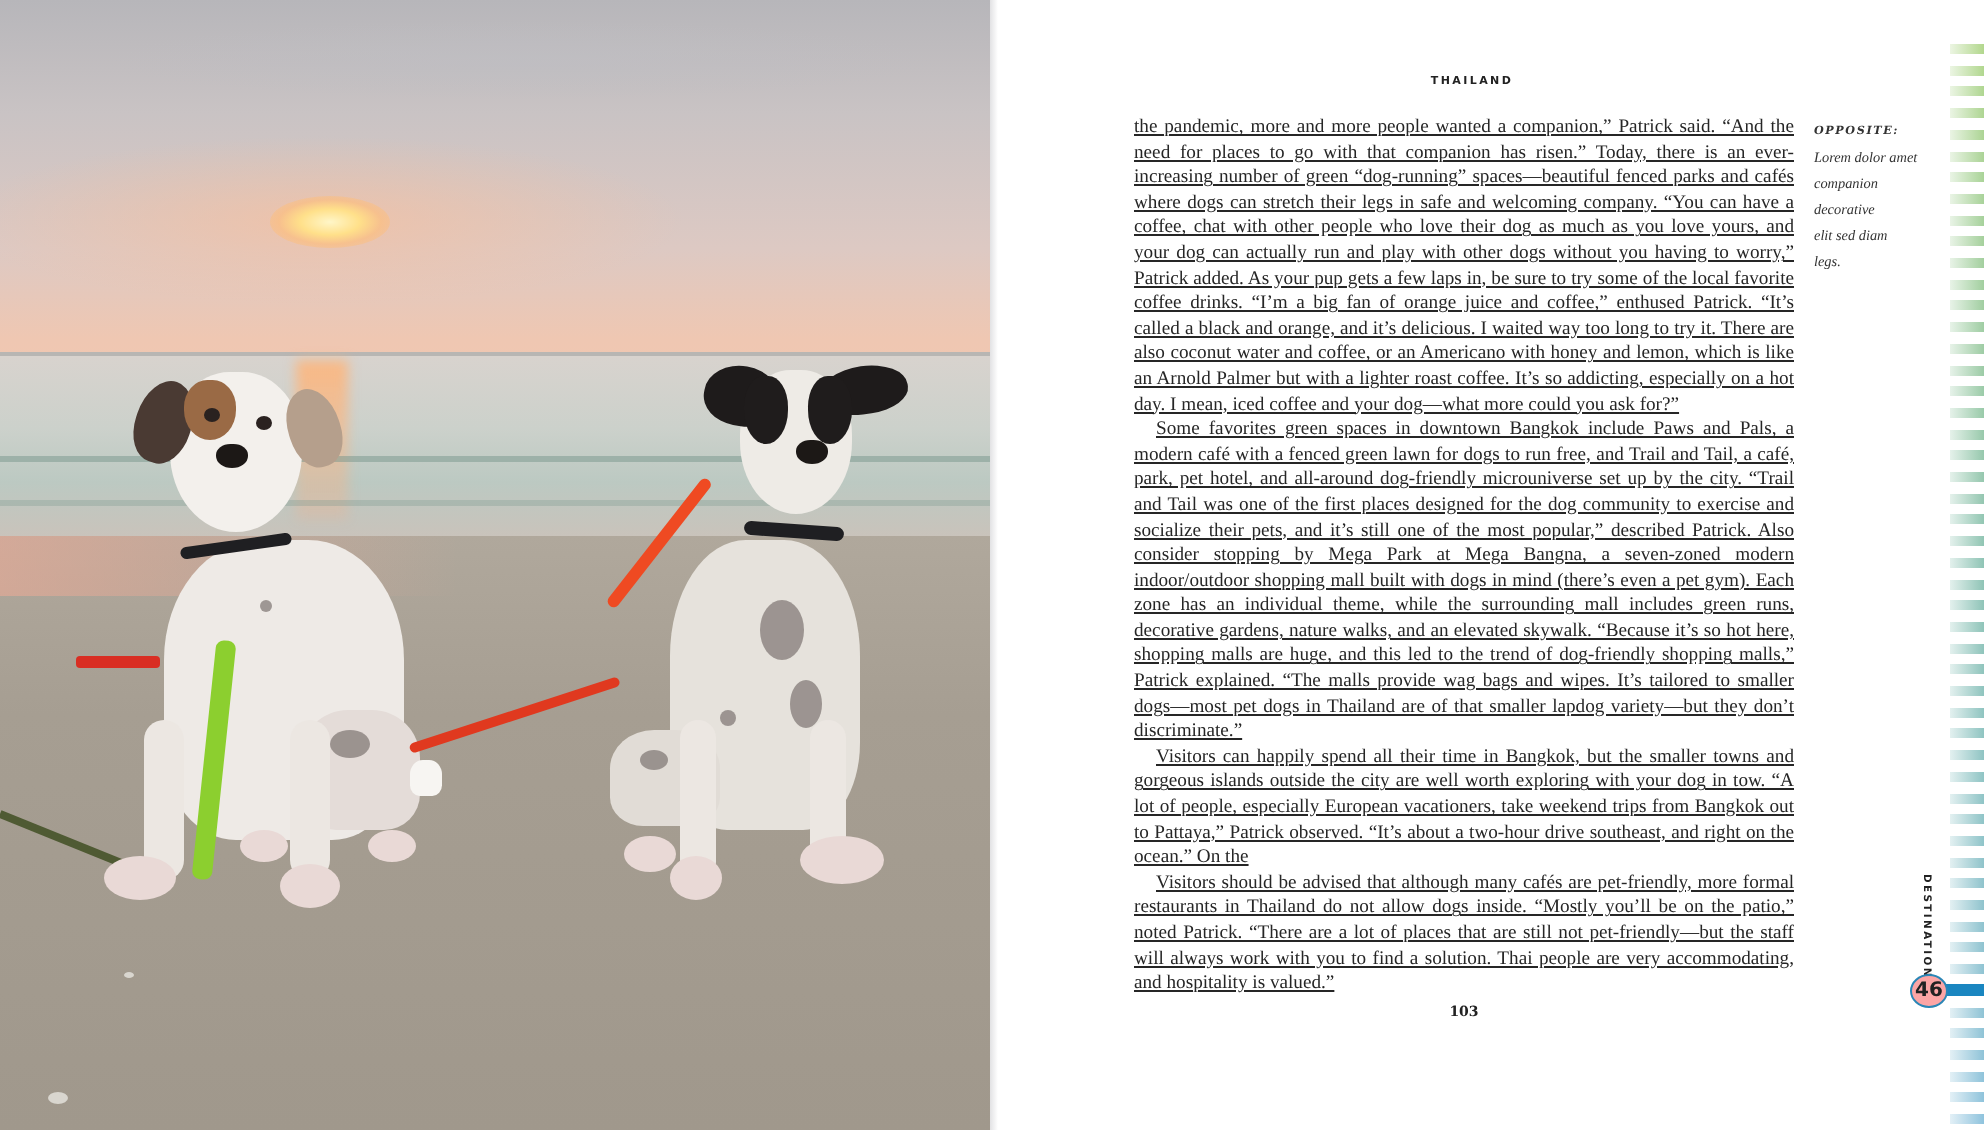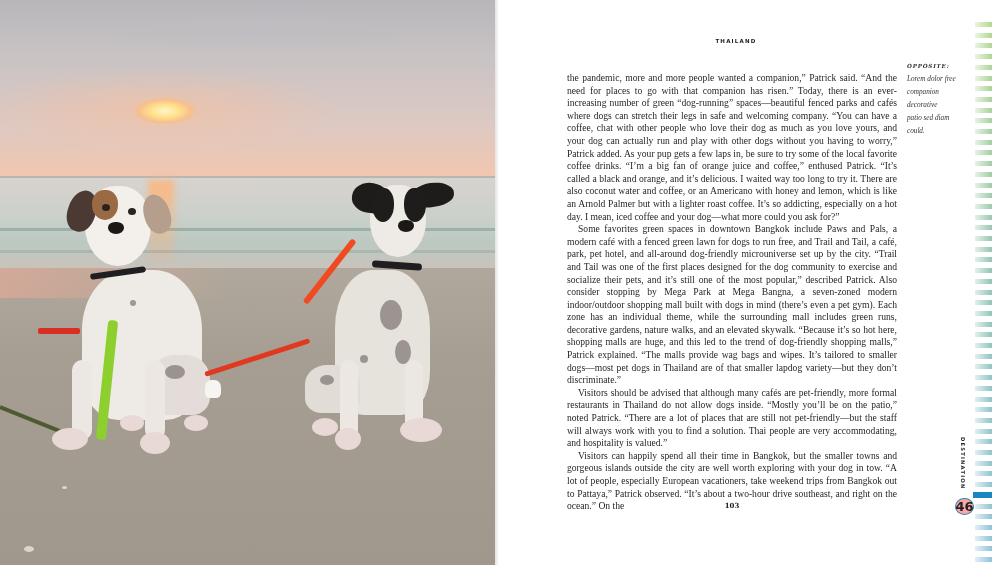--- a/index.html
+++ b/index.html
@@ -90,23 +90,23 @@
       background: linear-gradient(to right, #e2e2e4, #ffffff);
     }
 
     
     .running-head {
       position: absolute; left: 566px; width: 340px; top: 38px; text-align: center;
       font-family: "DejaVu Sans", sans-serif; font-weight: bold; font-size: 5.5px;
       letter-spacing: 1.2px; color: #222;
     }
     .body-text {
-      position: absolute; left: 567px; top: 72px; width: 330px;
+      position: absolute; left: 567px; top: 58px; width: 330px;
       font-family: "Liberation Serif", serif; font-size: 9.6px; line-height: 12.6px;
-      color: #262626; text-align: justify; hyphens: manual;
+      color: #262626; text-align: justify; hyphens: manual; text-decoration: underline;
     }
     .body-text p { margin: 0; }
     .body-text p.indent { text-indent: 11px; }
 
     .sidebar-note {
       position: absolute; left: 907px; top: 60px; width: 60px;
       font-family: "Liberation Serif", serif; font-style: italic; font-size: 7.2px; line-height: 13px; color: #333;
     }
     .sidebar-note .label {
       font-family: "DejaVu Serif", serif; font-weight: bold; font-size: 5.6px; letter-spacing: 0.8px;
@@ -121,24 +121,24 @@
     
     .tabs { position: absolute; left: 975px; top: 0; width: 17px; height: 565px; }
     .tab-stripe { position: absolute; left: 0; width: 17px; height: 5px; }
 
     .section-label {
       position: absolute; left: 958px; top: 437px; width: 8px; height: 50px;
       font-family: "DejaVu Sans", sans-serif; font-weight: bold; font-size: 5.2px; letter-spacing: 1.2px;
       color: #222; writing-mode: vertical-rl; text-align: center;
     }
     .chapter-badge {
-      position: absolute; left: 955px; top: 498px; width: 19px; height: 17px; border-radius: 50%;
+      position: absolute; left: 955px; top: 487px; width: 19px; height: 17px; border-radius: 50%;
       border: 1.3px solid #2b86b6; background: #fca5a5;
       display: flex; align-items: center; justify-content: center;
-      font-family: "DejaVu Sans", sans-serif; font-weight: bold; font-size: 13px; color: #222;
+      font-family: "DejaVu Sans", sans-serif; font-weight: bold; font-size: 10px; color: #222;
     }
     .chapter-bar {
       position: absolute; left: 973px; top: 492px; width: 19px; height: 6px; background: #1a86c0;
     }
   </style>
 </head>
 <body>
 
 <div class="photo">
   <div class="cloud-band"></div>
@@ -204,31 +204,31 @@
   <div class="pebble" style="left:24px; top:546px;"></div>
   <div class="pebble" style="left:62px; top:486px; width:5px; height:3px;"></div>
 </div>
 <div class="gutter"></div>
 
 <div class="running-head">THAILAND</div>
 
 <div class="body-text">
   <p>the pandemic, more and more people wanted a companion,” Patrick said. “And the need for places to go with that companion has risen.” Today, there is an ever-increasing number of green “dog-running” spaces—beautiful fenced parks and cafés where dogs can stretch their legs in safe and welcoming company. “You can have a coffee, chat with other people who love their dog as much as you love yours, and your dog can actually run and play with other dogs without you having to worry,” Patrick added. As your pup gets a few laps in, be sure to try some of the local favorite coffee drinks. “I’m a big fan of orange juice and coffee,” enthused Patrick. “It’s called a black and orange, and it’s delicious. I waited way too long to try it. There are also coconut water and coffee, or an Americano with honey and lemon, which is like an Arnold Palmer but with a lighter roast coffee. It’s so addicting, especially on a hot day. I mean, iced coffee and your dog—what more could you ask for?”</p>
   <p class="indent">Some favorites green spaces in downtown Bangkok include Paws and Pals, a modern café with a fenced green lawn for dogs to run free, and Trail and Tail, a café, park, pet hotel, and all-around dog-friendly microuniverse set up by the city. “Trail and Tail was one of the first places designed for the dog community to exercise and socialize their pets, and it’s still one of the most popular,” described Patrick. Also consider stopping by Mega Park at Mega Bangna, a seven-zoned modern indoor/outdoor shopping mall built with dogs in mind (there’s even a pet gym). Each zone has an individual theme, while the surrounding mall includes green runs, decorative gardens, nature walks, and an elevated skywalk. “Because it’s so hot here, shopping malls are huge, and this led to the trend of dog-friendly shopping malls,” Patrick explained. “The malls provide wag bags and wipes. It’s tailored to smaller dogs—most pet dogs in Thailand are of that smaller lapdog variety—but they don’t discriminate.”</p>
+  <p class="indent">Visitors can happily spend all their time in Bangkok, but the smaller towns and gor­geous islands outside the city are well worth exploring with your dog in tow. “A lot of people, especially European vacationers, take weekend trips from Bangkok out to Pattaya,” Patrick observed. “It’s about a two-hour drive southeast, and right on the ocean.” On the</p>
   <p class="indent">Visitors should be advised that although many cafés are pet-friendly, more formal restaurants in Thailand do not allow dogs inside. “Mostly you’ll be on the patio,” noted Patrick. “There are a lot of places that are still not pet-friendly—but the staff will always work with you to find a solution. Thai people are very accommodating, and hospitality is valued.”</p>
-  <p class="indent">Visitors can happily spend all their time in Bangkok, but the smaller towns and gor­geous islands outside the city are well worth exploring with your dog in tow. “A lot of people, especially European vacationers, take weekend trips from Bangkok out to Pattaya,” Patrick observed. “It’s about a two-hour drive southeast, and right on the ocean.” On the</p>
 </div>
 
 <div class="sidebar-note">
   <span class="label">OPPOSITE:</span>
-  <span style="display:block">Lorem dolor free</span>
+  <span style="display:block">Lorem dolor amet</span>
   <span style="display:block">companion</span>
   <span style="display:block">decorative</span>
-  <span style="display:block">patio sed diam</span>
-  <span style="display:block">could.</span>
+  <span style="display:block">elit sed diam</span>
+  <span style="display:block">legs.</span>
 </div>
 
 <div class="folio">103</div>
 
 <div class="tabs" id="tabs">
     <div class="tab-stripe" style="top: 22px; background: linear-gradient(to right, rgba(178, 215, 141, 0.25), rgb(178, 215, 141));"></div>
     <div class="tab-stripe" style="top: 32.7px; background: linear-gradient(to right, rgba(177, 215, 143, 0.25), rgb(177, 215, 143));"></div>
     <div class="tab-stripe" style="top: 43.4px; background: linear-gradient(to right, rgba(175, 214, 145, 0.25), rgb(175, 214, 145));"></div>
     <div class="tab-stripe" style="top: 54.1px; background: linear-gradient(to right, rgba(174, 213, 146, 0.25), rgb(174, 213, 146));"></div>
     <div class="tab-stripe" style="top: 64.8px; background: linear-gradient(to right, rgba(172, 212, 148, 0.25), rgb(172, 212, 148));"></div>

